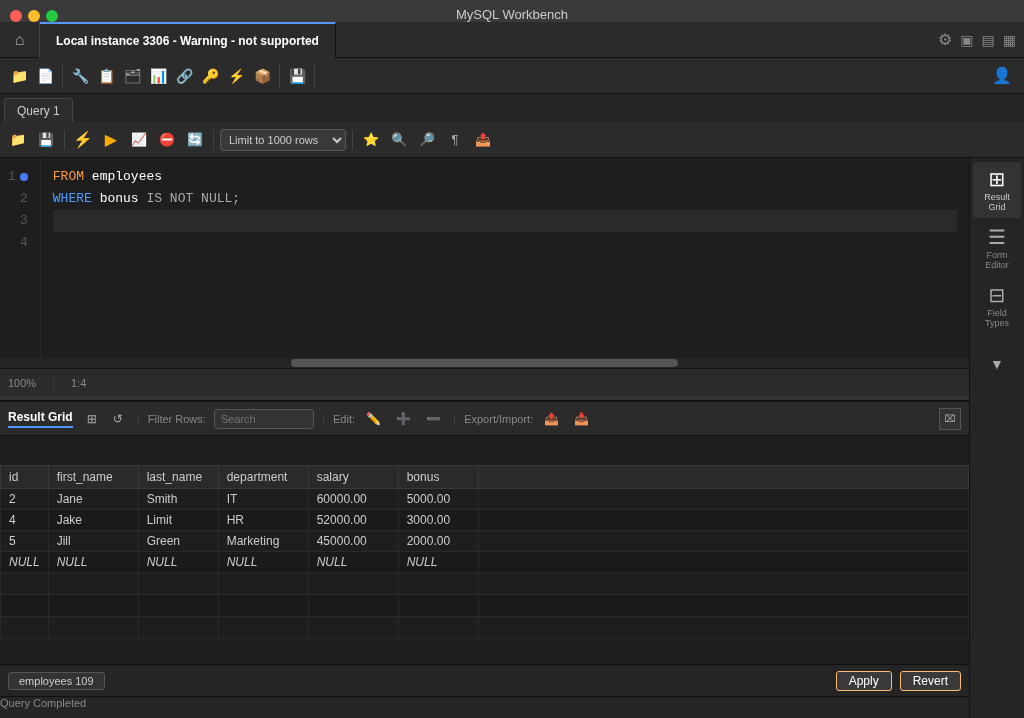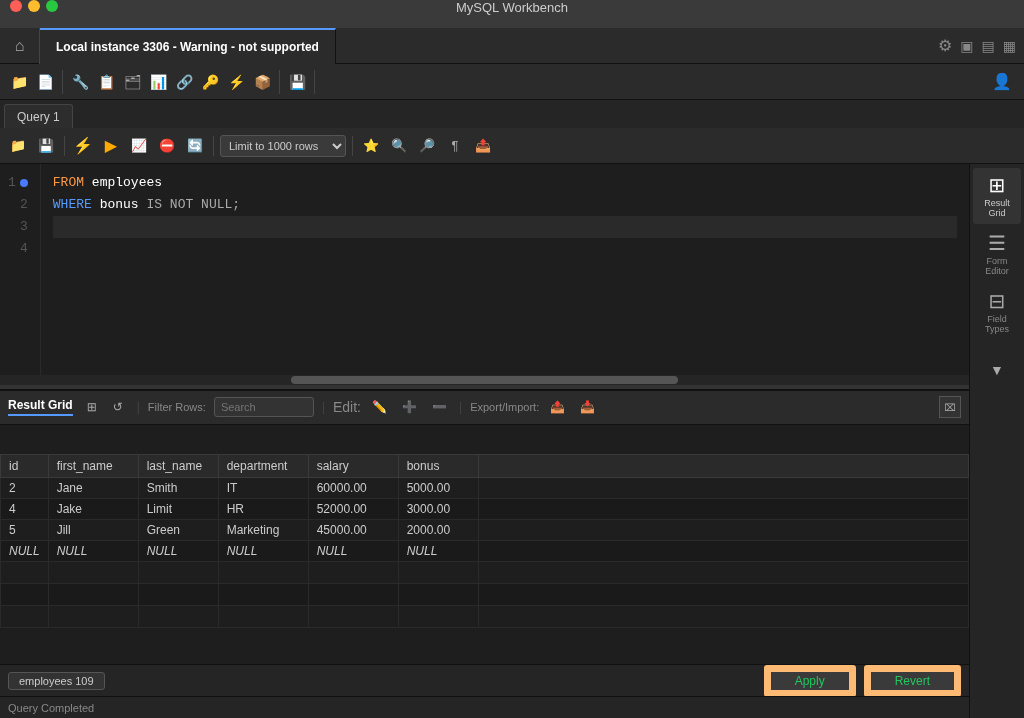--- a/index.html
+++ b/index.html
@@ -11,23 +11,23 @@
       width: 1024px;
       height: 718px;
       overflow: hidden;
       display: flex;
       flex-direction: column;
     }
 
     
     .title-bar {
       background: #3a3a3a;
-      height: 28px;
-      display: flex;
-      align-items: flex-start;
+      height: 22px;
+      display: flex;
+      align-items: flex-end;
       justify-content: center;
       position: relative;
       flex-shrink: 0;
     }
     .title-bar-title {
       font-size: 13px;
       color: #ccc;
     }
     .traffic-lights {
       position: absolute;
@@ -330,21 +330,21 @@
     .filter-input {
       background: #333;
       border: 1px solid #555;
       color: #ccc;
       padding: 2px 6px;
       font-size: 11px;
       border-radius: 3px;
       height: 20px;
       width: 100px;
     }
-    .edit-label { color: #888; font-size: 14px; }
+    .edit-label { color: #888; font-size: 11px; }
     .export-label { color: #888; font-size: 11px; }
     .result-toolbar-spacer { flex: 1; }
     .wrap-icon {
       width: 22px;
       height: 22px;
       border: 1px solid #555;
       background: #333;
       display: flex;
       align-items: center;
       justify-content: center;
@@ -443,35 +443,35 @@
       border: 1px solid #555;
       color: #ccc;
       padding: 2px 10px;
       font-size: 11px;
       border-radius: 3px;
       cursor: pointer;
     }
     .bottom-spacer { flex: 1; }
     .bottom-btn {
       background: #3a3a3a;
-      border: 7px solid #fdba74;
-      color: #22c55e;
-      padding: 2px 24px;
+      border: 1px solid #fdba74;
+      color: #ffffff;
+      padding: 2px 12px;
       font-size: 12px;
       border-radius: 3px;
       cursor: pointer;
     }
 
     
     .status-line {
       background: #252525;
       height: 22px;
       display: flex;
-      align-items: center;
-      padding: 0 8px;
+      align-items: flex-start;
+      padding: 0 0;
       font-size: 11px;
       color: #888;
       border-top: 1px solid #111;
       flex-shrink: 0;
     }
 
     
     .panel-separator {
       height: 4px;
       background: #333;
@@ -579,20 +579,25 @@
             <span style="color:#888;">&nbsp;</span>
           </div>
         </div>
       </div>
     </div>
 
     <div class="scroll-bar-area">
       <div class="scroll-thumb"></div>
     </div>
 
+    <div class="editor-status">
+      <span>100%</span>
+      <span style="color:#444;">|</span>
+      <span>1:4</span>
+    </div>
 
     <div class="panel-separator"></div>
 
     <div class="result-toolbar">
       <span class="result-tab-label">Result Grid</span>
       <div class="result-icon-group">
         <button class="r-btn">⊞</button>
         <button class="r-btn">↺</button>
       </div>
       <span style="color:#444;">|</span>

